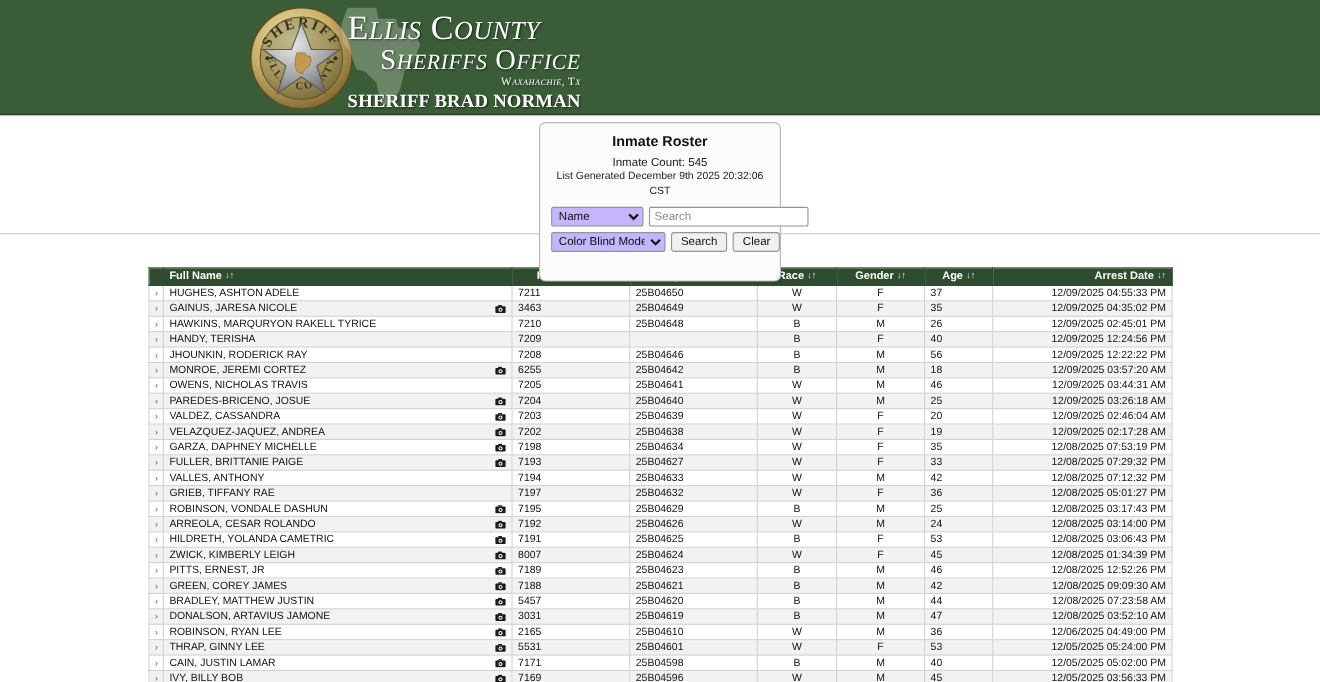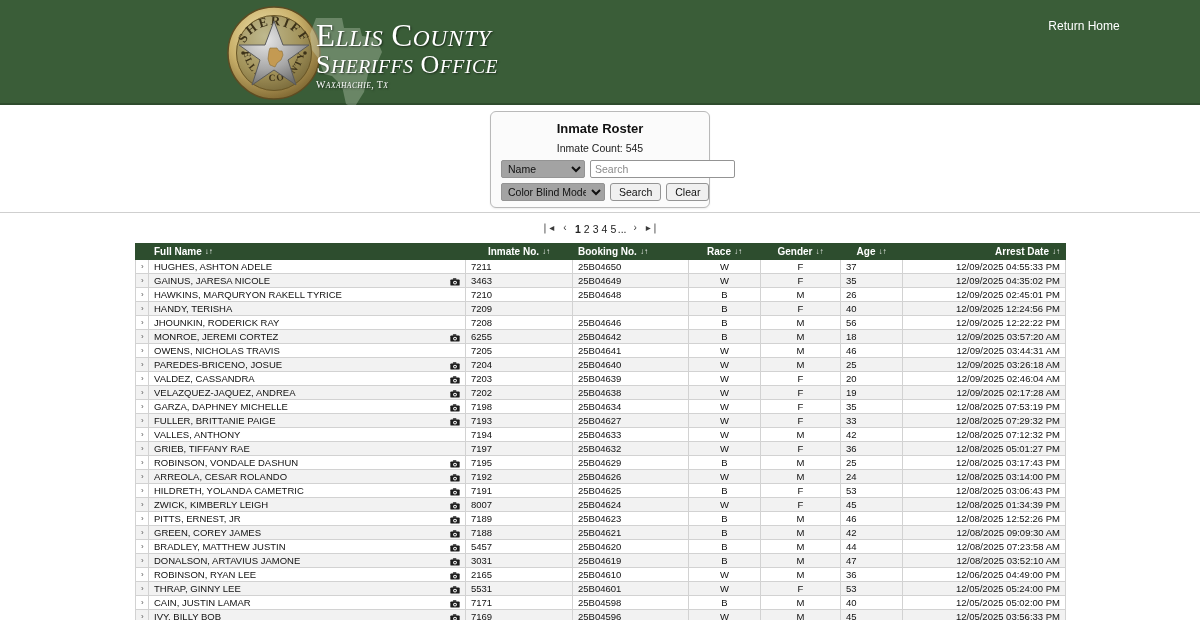--- a/index.html
+++ b/index.html
@@ -57,21 +57,21 @@
     font-size: 26px;
     letter-spacing: .5px;
     text-align: right;
     position: relative;
     margin-top: 1px;
   }
   .brand-line3 {
     font-family: "Liberation Serif", serif;
     font-size: 10px;
     letter-spacing: .4px;
-    text-align: left;
+    text-align: right;
     position: relative;
     margin-top: 2px;
   }
   .brand-line4 {
     font-family: "Liberation Serif", serif;
     font-weight: bold;
     font-size: 17px;
     letter-spacing: .2px;
     text-align: right;
     position: relative;
@@ -98,21 +98,21 @@
   .card-zone {
     position: relative;
     height: 108px;
     border-bottom: 1px solid #cfcfcf;
     background: #ffffff;
   }
   .roster-card {
     position: absolute;
     left: 490px; top: 6px;
     width: 220px;
-    padding: 9px 10px 6px 10px;
+    padding: 9px 10px 26px 10px;
     border: 1px solid #b9b9b9;
     border-radius: 6px;
     background: #fbfbfb;
     box-shadow: 0 1px 2px rgba(0,0,0,.07);
     text-align: center;
   }
   .roster-title {
     font-size: 13px;
     font-weight: bold;
     color: #111;
@@ -134,21 +134,21 @@
     align-items: center;
     gap: 5px;
     margin-top: 5px;
   }
   select.ctl {
     height: 18px;
     font-size: 10.5px;
     font-family: "Liberation Sans", sans-serif;
     border: 1px solid #949494;
     border-radius: 2px;
-    background: #a3a3a3;
+    background: #c4b5fd;
     color: #111;
     padding: 0 2px;
   }
   #type-select { width: 88px; }
   #cb-select { width: 104px; }
   input.ctl {
     height: 18px;
     flex: 1;
     font-size: 10.5px;
     font-family: "Liberation Sans", sans-serif;
@@ -318,30 +318,31 @@
         <span class="small-caps-big">C</span><span class="small-caps-sm">OUNTY</span>
       </div>
       <div class="brand-line2">
         <span class="small-caps-big">S</span><span class="small-caps-sm">HERIFFS</span>
         <span class="small-caps-big">O</span><span class="small-caps-sm">FFICE</span>
       </div>
       <div class="brand-line3">
         <span class="small-caps-big">W</span><span class="small-caps-sm">AXAHACHIE</span>,
         <span class="small-caps-big">T</span><span class="small-caps-sm">X</span>
       </div>
+      <div class="brand-line4">SHERIFF BRAD NORMAN</div>
     </div>
   </div>
 
-  <a class="return-home" href="#">Return Home</a>
 </div>
 
 <div class="card-zone">
   <div class="roster-card">
     <div class="roster-title">Inmate Roster</div>
     <div class="roster-count">Inmate Count: 545</div>
+    <div class="roster-generated">List Generated December 9th 2025 20:32:06 CST</div>
 
     <div class="form-row">
       <select class="ctl" id="type-select"><option>Name</option><option>Inmate No.</option><option>Booking No.</option></select>
       <input class="ctl" id="search-input" type="text" placeholder="Search" style="">
     </div>
 
     <div class="form-row">
       <select class="ctl" id="cb-select"><option>Color Blind Mode: Off</option><option>Color Blind Mode: On</option></select>
       <button class="ctl">Search</button>
       <button class="ctl">Clear</button>

